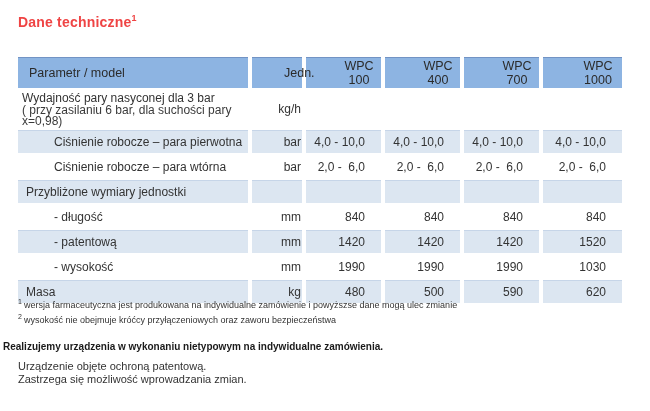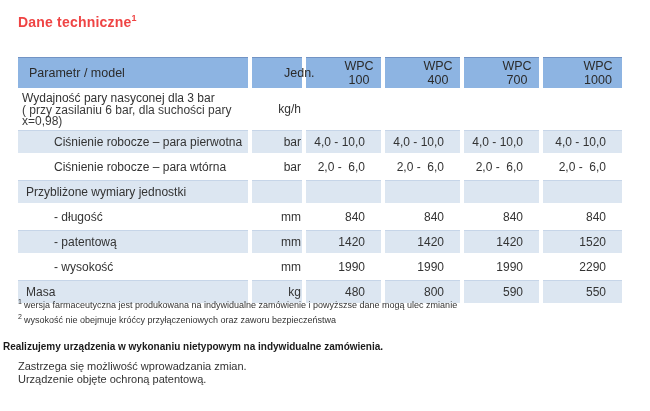--- a/index.html
+++ b/index.html
@@ -193,37 +193,37 @@
     <td class="val">1420</td>
     <td class="val">1520</td>
   </tr>
 
   <tr class="h23">
     <td class="param ind2">- wysokość</td>
     <td class="unit">mm</td>
     <td class="val">1990</td>
     <td class="val">1990</td>
     <td class="val">1990</td>
-    <td class="val">2290</td>
+    <td class="val">1030</td>
   </tr>
 
   <tr class="h23 shaded">
     <td class="param ind1">Masa</td>
     <td class="unit">kg</td>
     <td class="val">480</td>
-    <td class="val">800</td>
+    <td class="val">500</td>
     <td class="val">590</td>
-    <td class="val">550</td>
+    <td class="val">620</td>
   </tr>
 </tbody>
   </table>
 
 <div class="footnotes">
   <div><sup>1</sup><span>wersja farmaceutyczna jest produkowana na indywidualne zamówienie i powyższse dane mogą ulec zmianie</span></div>
   <div><sup>2</sup><span>wysokość nie obejmuje króćcy przyłączeniowych oraz zaworu bezpieczeństwa</span></div>
 </div>
 
 <div class="note-bold">Realizujemy urządzenia w wykonaniu nietypowym na indywidualne zamówienia.</div>
 
 <div class="note-lines">
+  <div>Urządzenie objęte ochroną patentową.</div>
   <div>Zastrzega się możliwość wprowadzania zmian.</div>
-  <div>Urządzenie objęte ochroną patentową.</div>
 </div>
 
 </body></html>

